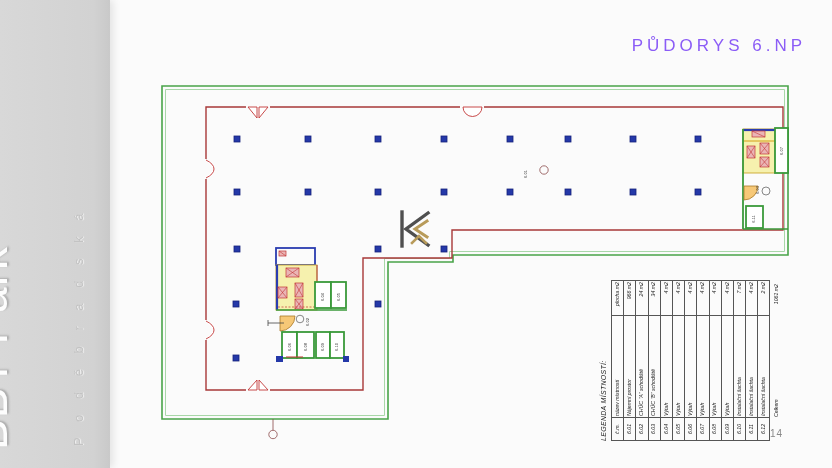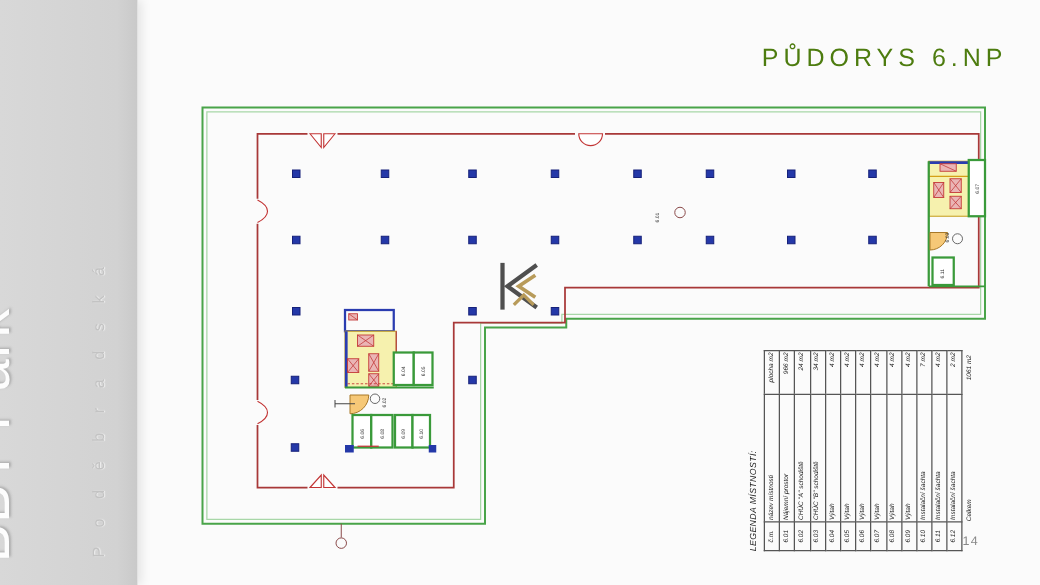--- a/index.html
+++ b/index.html
@@ -11,21 +11,21 @@
     background:linear-gradient(90deg,#d8d8d8 0%,#d2d2d2 85%,#c9c9c9 100%);
     box-shadow:3px 0 8px rgba(0,0,0,0.10);}
   .brand{position:absolute;left:18px;bottom:18px;transform-origin:0 100%;
     transform:rotate(-90deg);white-space:nowrap;font-size:46px;color:#fdfdfd;
     letter-spacing:1px;text-shadow:1px 2px 2px rgba(120,120,120,0.45);}
   .street{position:absolute;left:86px;bottom:22px;transform-origin:0 100%;
     transform:rotate(-90deg);white-space:nowrap;font-size:13px;color:#c3c3c3;
     letter-spacing:6px;text-shadow:0 1px 1px rgba(255,255,255,0.8);}
 
   
-  .title{position:absolute;right:26px;top:36px;font-size:20px;color:#4d7c0f;
+  .title{position:absolute;right:26px;top:36px;font-size:17px;color:#8b5cf6;
     letter-spacing:4px;white-space:nowrap;}
 
   .pagenum{position:absolute;left:756px;top:428px;font-size:10px;color:#888;
     letter-spacing:1px;margin-left:14px;}
 
   svg.plan{position:absolute;left:0;top:0;}
 
   
   .gw{stroke:#49a449;stroke-width:1.6;fill:none;}
   .gw2{stroke:#a8d7a8;stroke-width:1;fill:none;}

